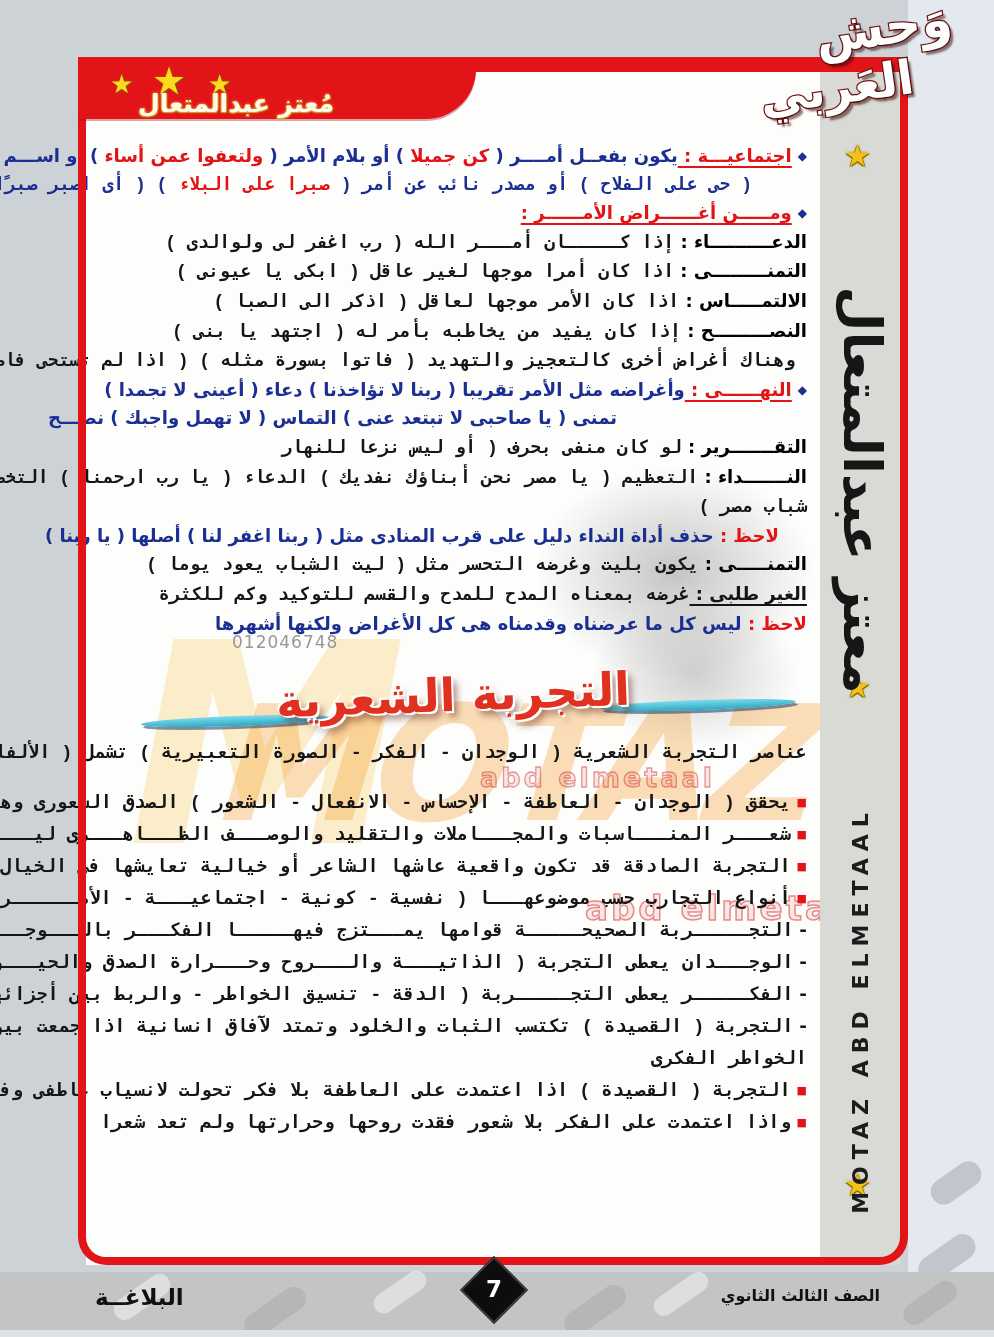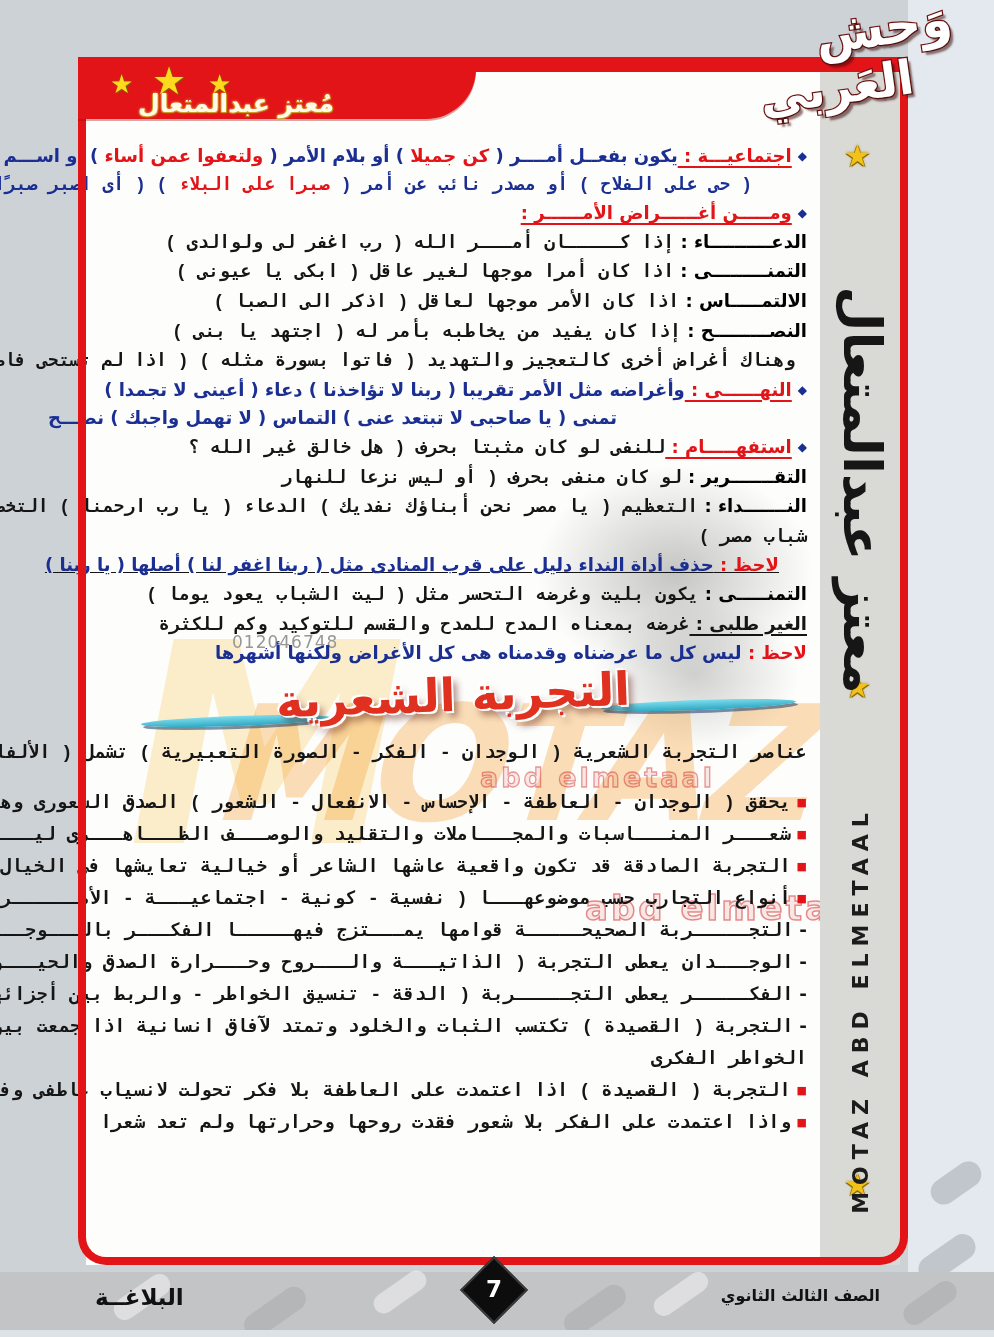--- a/index.html
+++ b/index.html
@@ -136,25 +136,24 @@
       <div class="line"><span class="bullet b-d">◆</span><span class="seg-rU">اجتماعيـــة : </span><span class="seg-b">يكون بفعــل أمــــر ( </span><span class="seg-r">كن جميلا</span><span class="seg-b"> ) أو بلام الأمر ( </span><span class="seg-r">ولتعفوا عمن أساء</span><span class="seg-b"> ) أو اســـم فعــل أمــر</span></div>
       <div class="line" style="margin-right: 55px; font-family: Liberation Mono, monospace;"><span class="seg-b">( حى على الفلاح ) أو مصدر نائب عن أمر ( </span><span class="seg-r">صبرا على البلاء</span><span class="seg-b"> ) ( أى اصبر صبرًا )</span></div>
       <div class="line"><span class="bullet b-d">◆</span><span class="seg-rU">ومـــــن أغــــــراض الأمــــــر :</span></div>
       <div class="line"><span class="seg-bU">الدعــــــــــاء : </span><span class="seg-k">إذا كـــــان أمـــر الله ( رب اغفر لى ولوالدى )</span></div>
       <div class="line"><span class="seg-bU">التمنـــــــــى : </span><span class="seg-k">اذا كان أمرا موجها لغير عاقل ( ابكى يا عيونى )</span></div>
       <div class="line"><span class="seg-bU">الالتمـــــاس : </span><span class="seg-k">اذا كان الأمر موجها لعاقل ( اذكر الى الصبا )</span></div>
       <div class="line"><span class="seg-bU">النصـــــــــح : </span><span class="seg-k">إذا كان يفيد من يخاطبه بأمر له ( اجتهد يا بنى )</span></div>
       <div class="line" style="margin-right: 12px;"><span class="seg-k">وهناك أغراض أخرى كالتعجيز والتهديد ( فاتوا بسورة مثله ) ( اذا لم تستحى فاصنع ما شئت )</span></div>
       <div class="line"><span class="bullet b-d">◆</span><span class="seg-rU">النهــــــى : </span><span class="seg-b">وأغراضه مثل الأمر تقريبا ( ربنا لا تؤاخذنا ) دعاء ( أعينى لا تجمدا )</span></div>
       <div class="line" style="margin-right: 190px;"><span class="seg-b">تمنى ( يا صاحبى لا تبتعد عنى ) التماس ( لا تهمل واجبك ) نصـــح</span></div>
-      <div class="line"><span class="bullet b-d">◆</span><span class="seg-rU">استفهـــــام : </span><span class="seg-k">للنفى لو كان مثبتا بحرف ( هل خالق غير الله ؟</span></div>
       <div class="line"><span class="seg-bU">التقـــــــرير : </span><span class="seg-k">لو كان منفى بحرف ( أو ليس نزعا للنهار</span></div>
       <div class="line"><span class="seg-bU">النـــــــداء : </span><span class="seg-k">التعظيم ( يا مصر نحن أبناؤك نفديك ) الدعاء ( يا رب ارحمنا ) التخصص ( أحبكم</span></div>
       <div class="line"><span class="seg-k">شباب مصر )</span></div>
-      <div class="line" style="margin-right: 28px; text-decoration: underline;"><span class="seg-r">لاحظ : </span><span class="seg-b">حذف أداة النداء دليل على قرب المنادى مثل ( ربنا اغفر لنا ) أصلها ( يا ربنا )</span></div>
+      <div class="line" style="margin-right: 28px;"><span class="seg-r">لاحظ : </span><span class="seg-b">حذف أداة النداء دليل على قرب المنادى مثل ( ربنا اغفر لنا ) أصلها ( يا ربنا )</span></div>
       <div class="line"><span class="seg-bU">التمنـــــى : </span><span class="seg-k">يكون بليت وغرضه التحسر مثل ( ليت الشباب يعود يوما )</span></div>
       <div class="line"><span class="seg-kU">الغير طلبى : </span><span class="seg-k">غرضه بمعناه المدح للمدح والقسم للتوكيد وكم للكثرة</span></div>
       <div class="line"><span class="seg-r">لاحظ : </span><span class="seg-b">ليس كل ما عرضناه وقدمناه هى كل الأغراض ولكنها أشهرها</span></div>
     </div>
 
   <div class="title-block">
     <div class="divider div-left"></div>
     <div class="divider div-right"></div>
     <div class="sec-title">التجربة الشعرية</div>
   </div>

